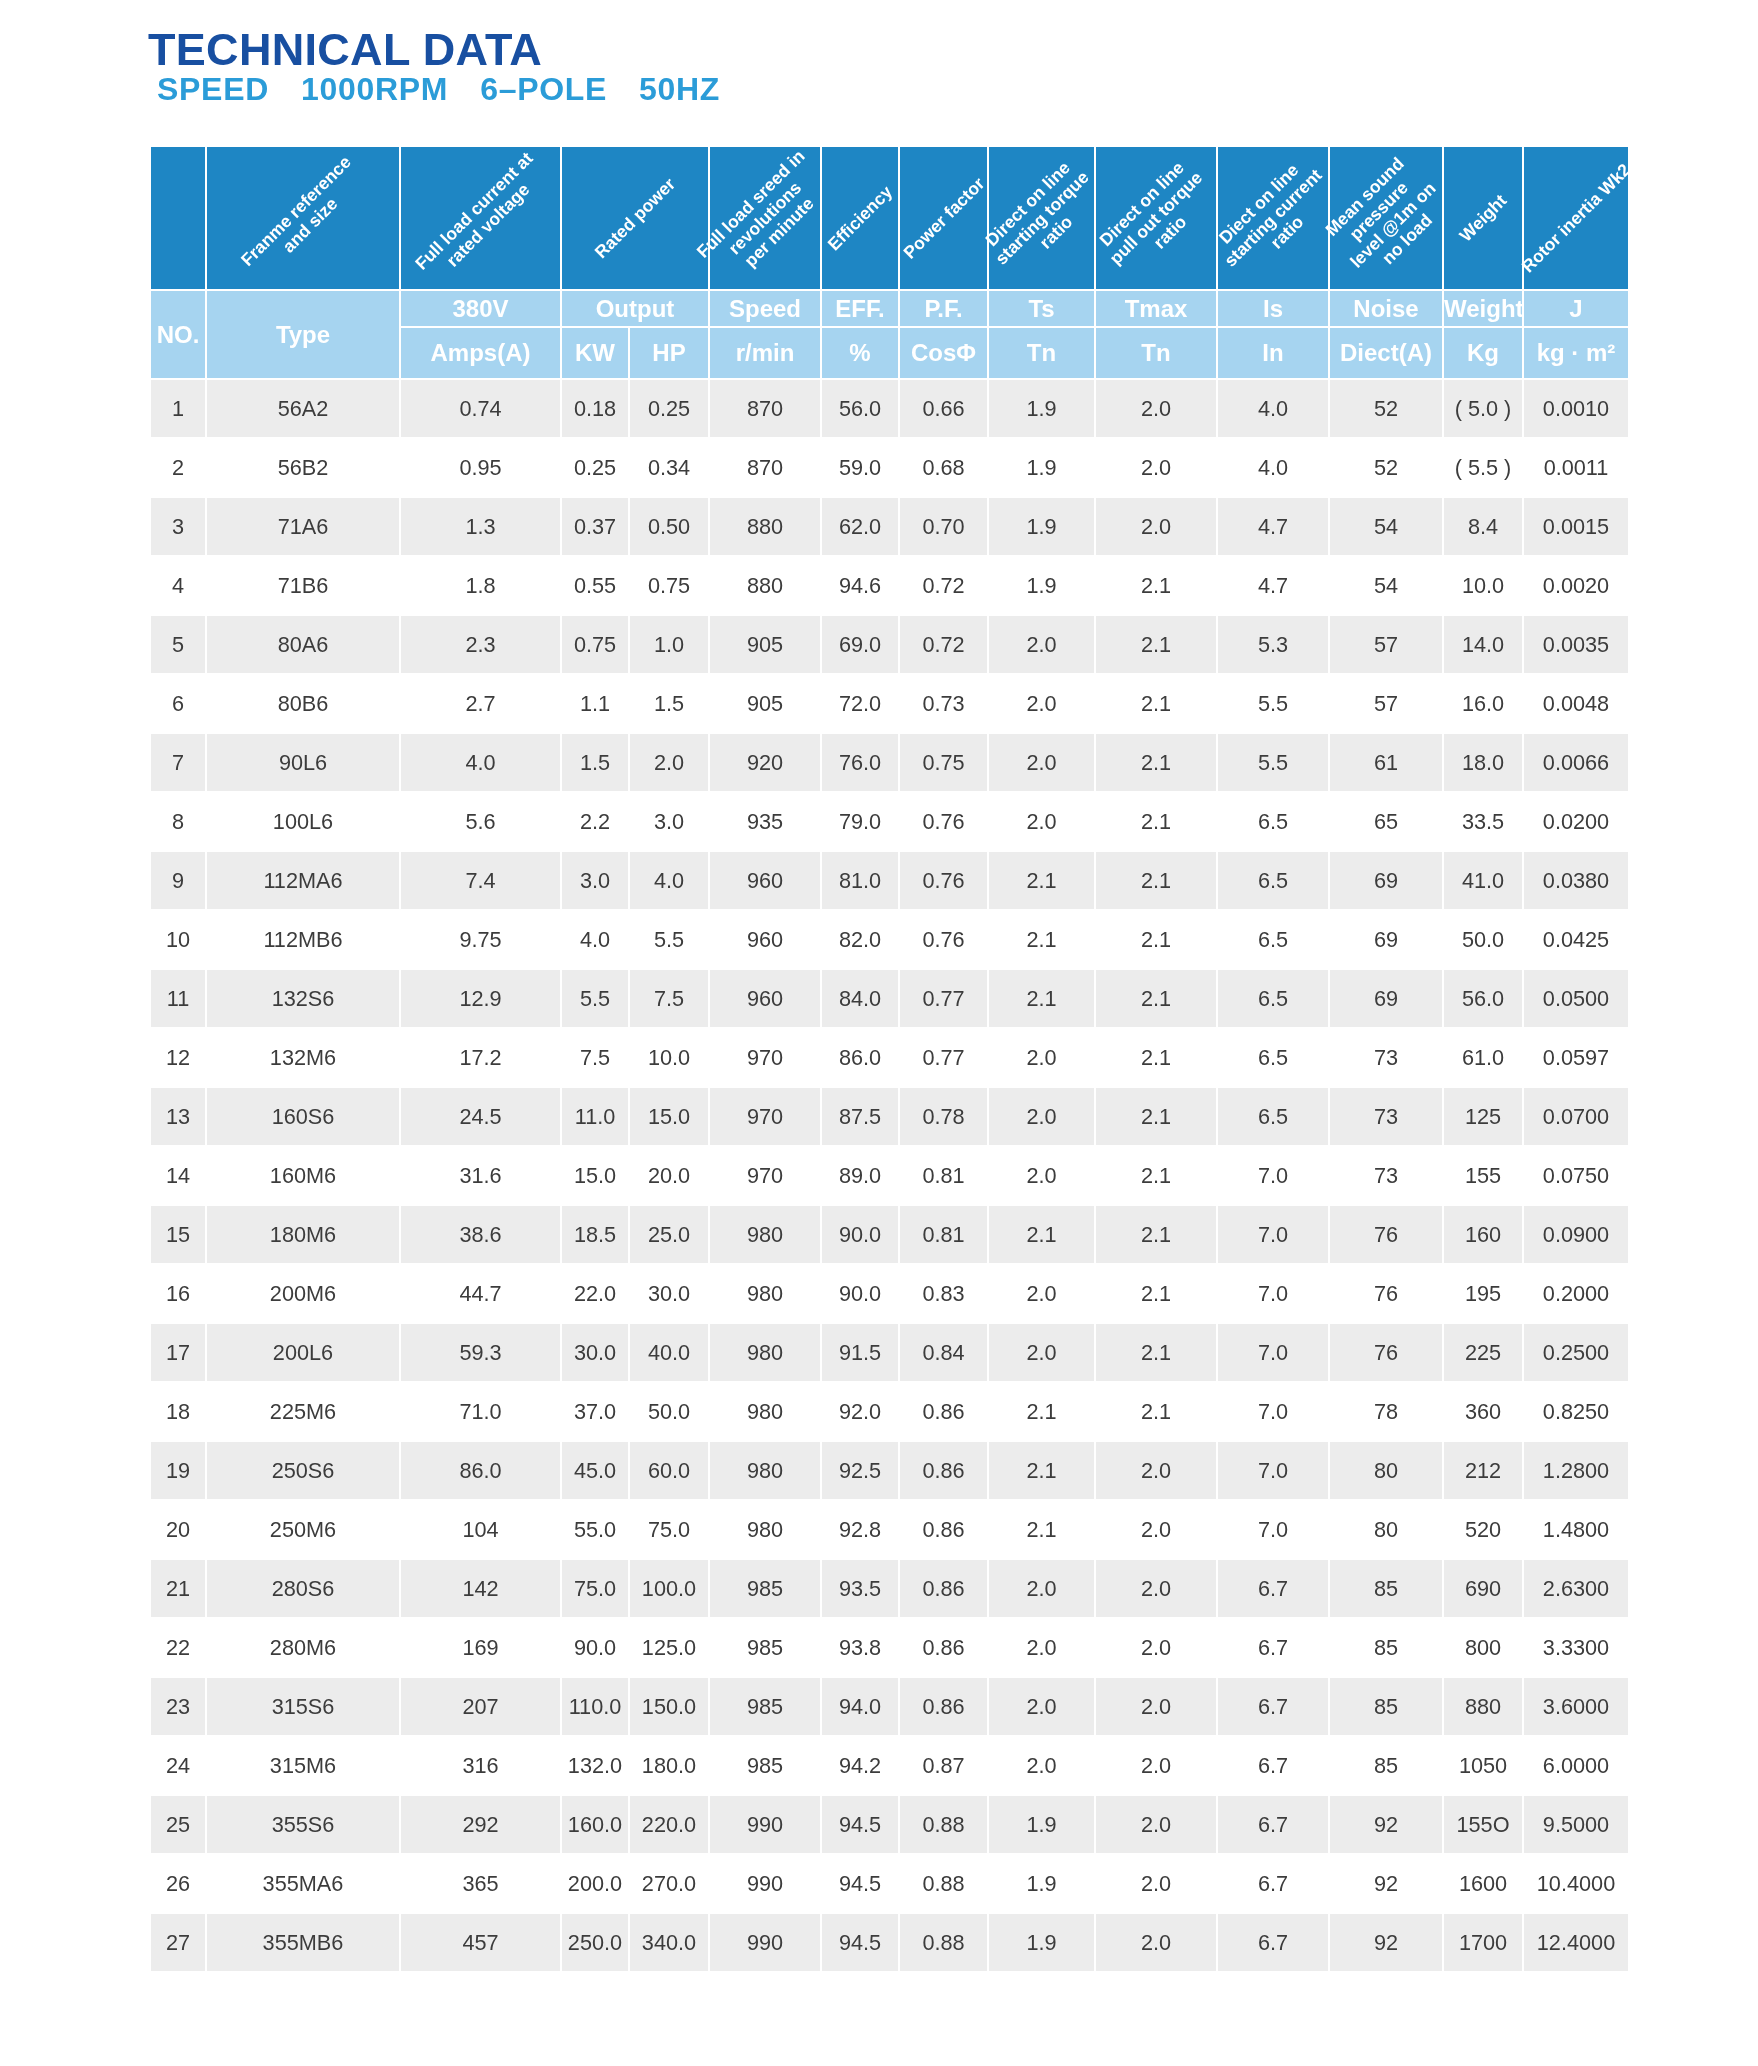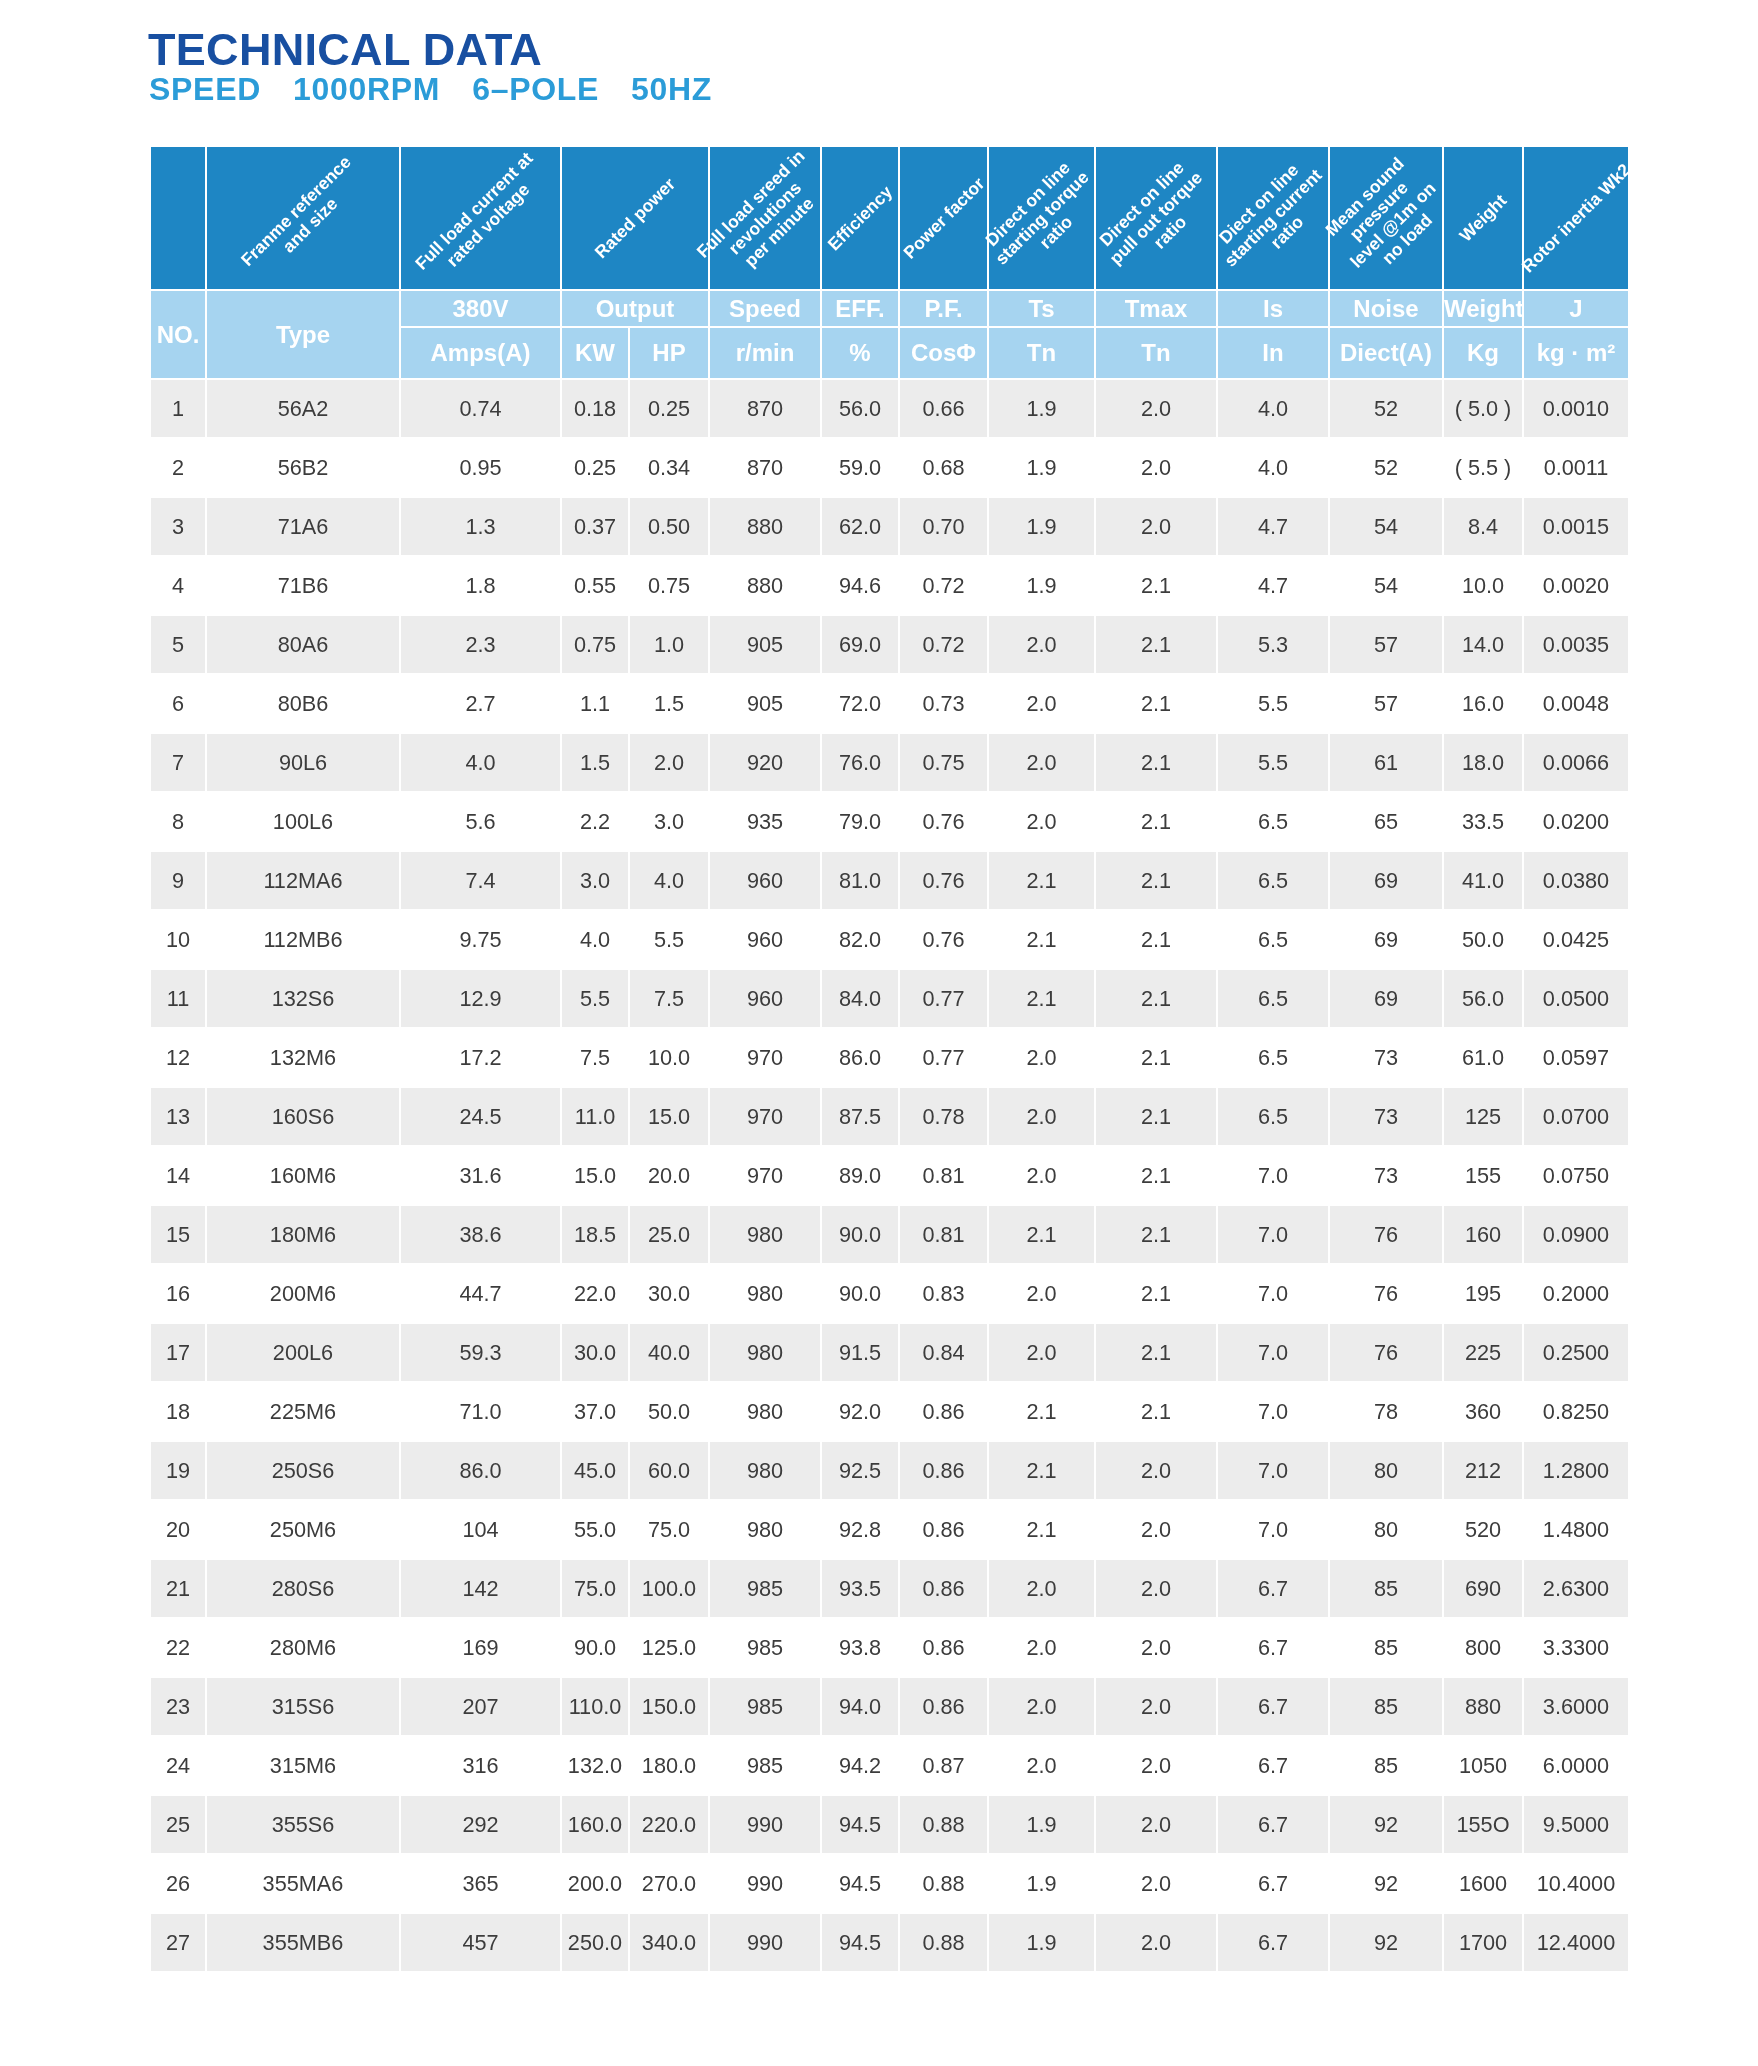--- a/index.html
+++ b/index.html
@@ -1,19 +1,19 @@
 <!DOCTYPE html>
 <html style="font-size:11.2px"><head>
 <meta charset="utf-8">
 <style>
   html,body{margin:0;padding:0;background:#ffffff;}
   body{width:1758px;height:2066px;font-family:"Liberation Sans",sans-serif;position:relative;overflow:hidden;}
   .page{position:absolute;inset:0;background:#ffffff;padding-left:8px;}
   .title{position:absolute;left:148px;top:24px;font-size:45px;font-weight:bold;color:#184fa1;letter-spacing:0.3px;white-space:nowrap;}
-  .subtitle{position:absolute;left:149px;top:71px;font-size:32px;font-weight:bold;color:#2b9cd8;word-spacing:22.4px;letter-spacing:0.7px;white-space:nowrap;}
+  .subtitle{position:absolute;left:157px;top:71px;font-size:32px;font-weight:bold;color:#2b9cd8;word-spacing:22.4px;letter-spacing:0.7px;white-space:nowrap;}
 
   table.tech{position:absolute;left:149px;top:145px;width:1479px;border-collapse:collapse;table-layout:fixed;}
   .tech th,.tech td{border:2.8px solid #ffffff;padding:0;margin:0;}
 
   
   col.c-no{width:56px}col.c-type{width:194px}col.c-amps{width:161px}col.c-kw{width:68px}
   col.c-hp{width:80px}col.c-rmin{width:112px}col.c-eff{width:78px}col.c-pf{width:89px}
   col.c-ts{width:107px}col.c-tmax{width:122px}col.c-is{width:112px}col.c-noise{width:114px}
   col.c-kg{width:80px}col.c-j{width:106px}
 

